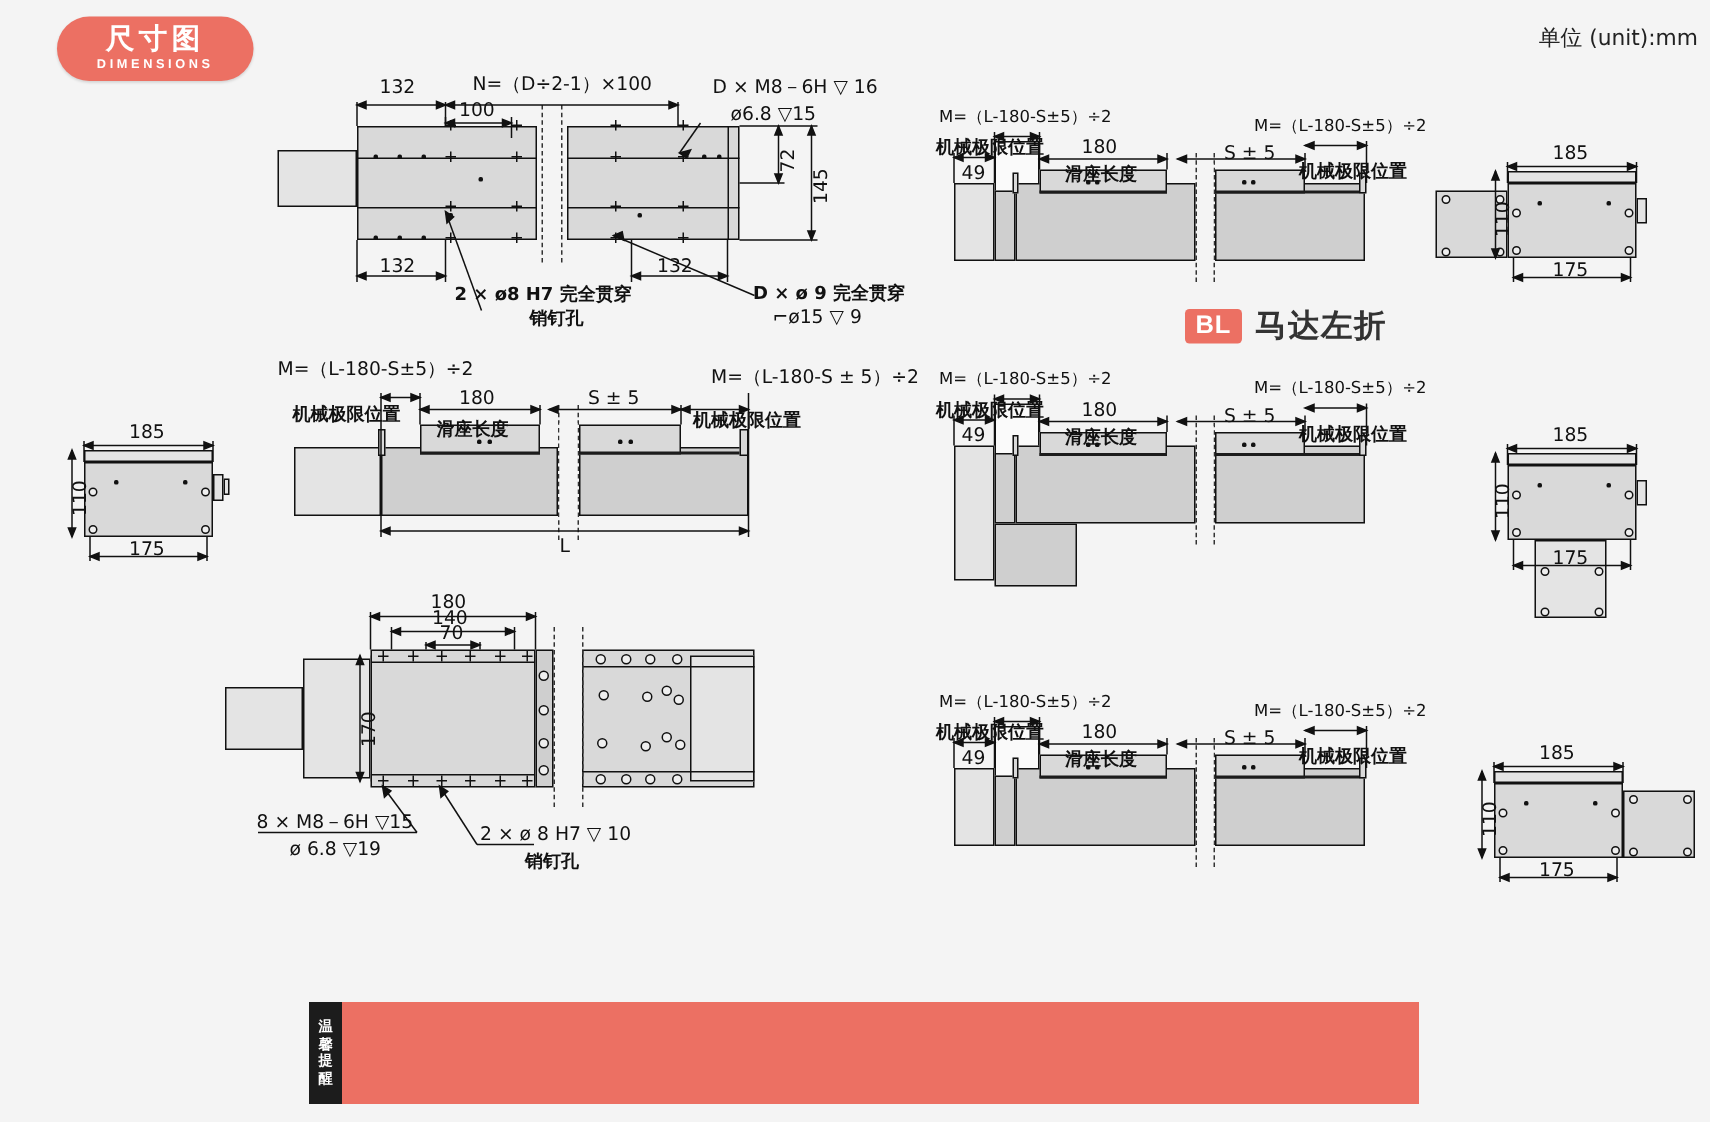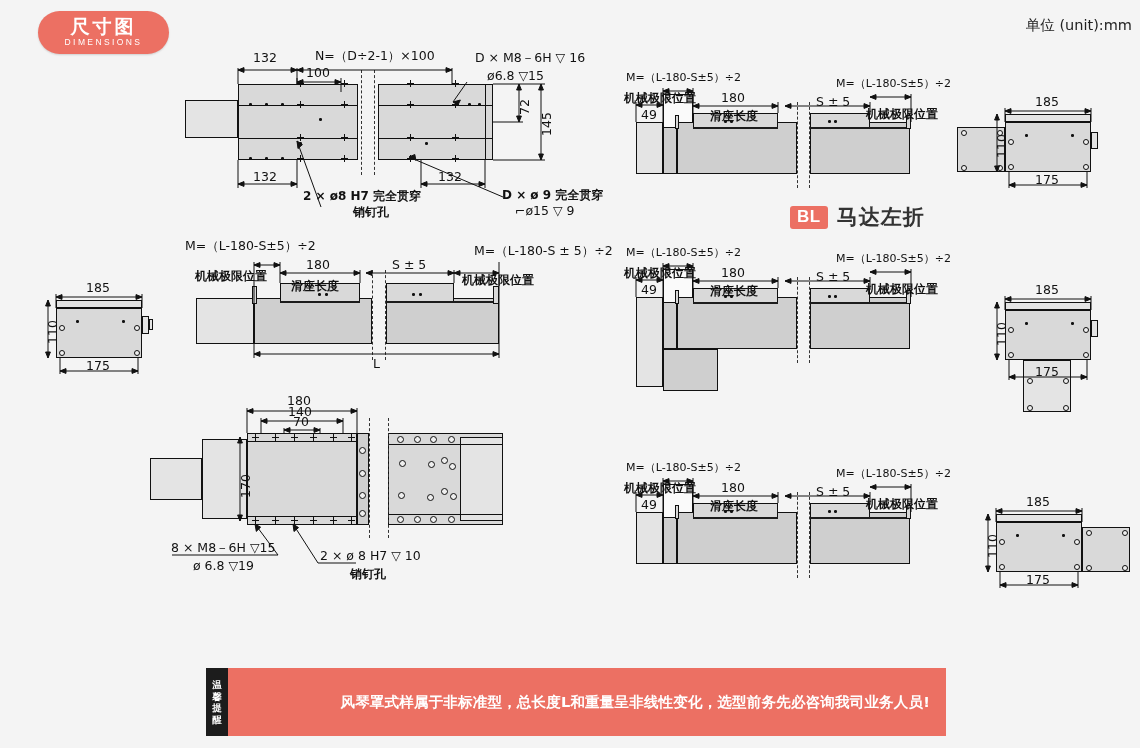--- a/index.html
+++ b/index.html
@@ -19,21 +19,21 @@
     left:38px;top:11px;width:131px;height:43px;
     background:#ec7063;border-radius:22px;
     display:flex;flex-direction:column;align-items:center;justify-content:center;
     color:#fff;box-shadow:0 1px 2px rgba(0,0,0,.15);
   }
   #dimensions-badge .cn{
     font-size:19px;font-weight:bold;letter-spacing:3px;line-height:19px;
     font-family:"DejaVu Sans","Liberation Sans",sans-serif;
   }
   #dimensions-badge .en{
-    font-size:8.5px;letter-spacing:2.4px;line-height:11px;margin-top:1px;font-weight:normal;
+    font-size:8.5px;letter-spacing:2.4px;line-height:11px;margin-top:1px;font-weight:bold;
   }
   #unit-label{
     right:8px;top:16px;font-size:14.5px;color:#222;
     font-family:"DejaVu Sans","Liberation Sans",sans-serif;
   }
 
   
   .dim-text{
     font-size:12.5px;color:#111;white-space:nowrap;
     font-family:"DejaVu Sans","Liberation Sans",sans-serif;
@@ -690,17 +690,16 @@
 
 
   <div class="abs" id="notice-banner">
     <div id="notice-tag">
       <span>温</span>
       <span>馨</span>
       <span>提</span>
       <span>醒</span>
     </div>
     <div id="notice-body">
-      <div>风琴罩式样属于非标准型，总长度L和重量呈非线性变化，选型前务先必咨询我司业务人员!</div>
     </div>
   </div>
 
 </div>
 
 </body></html>

